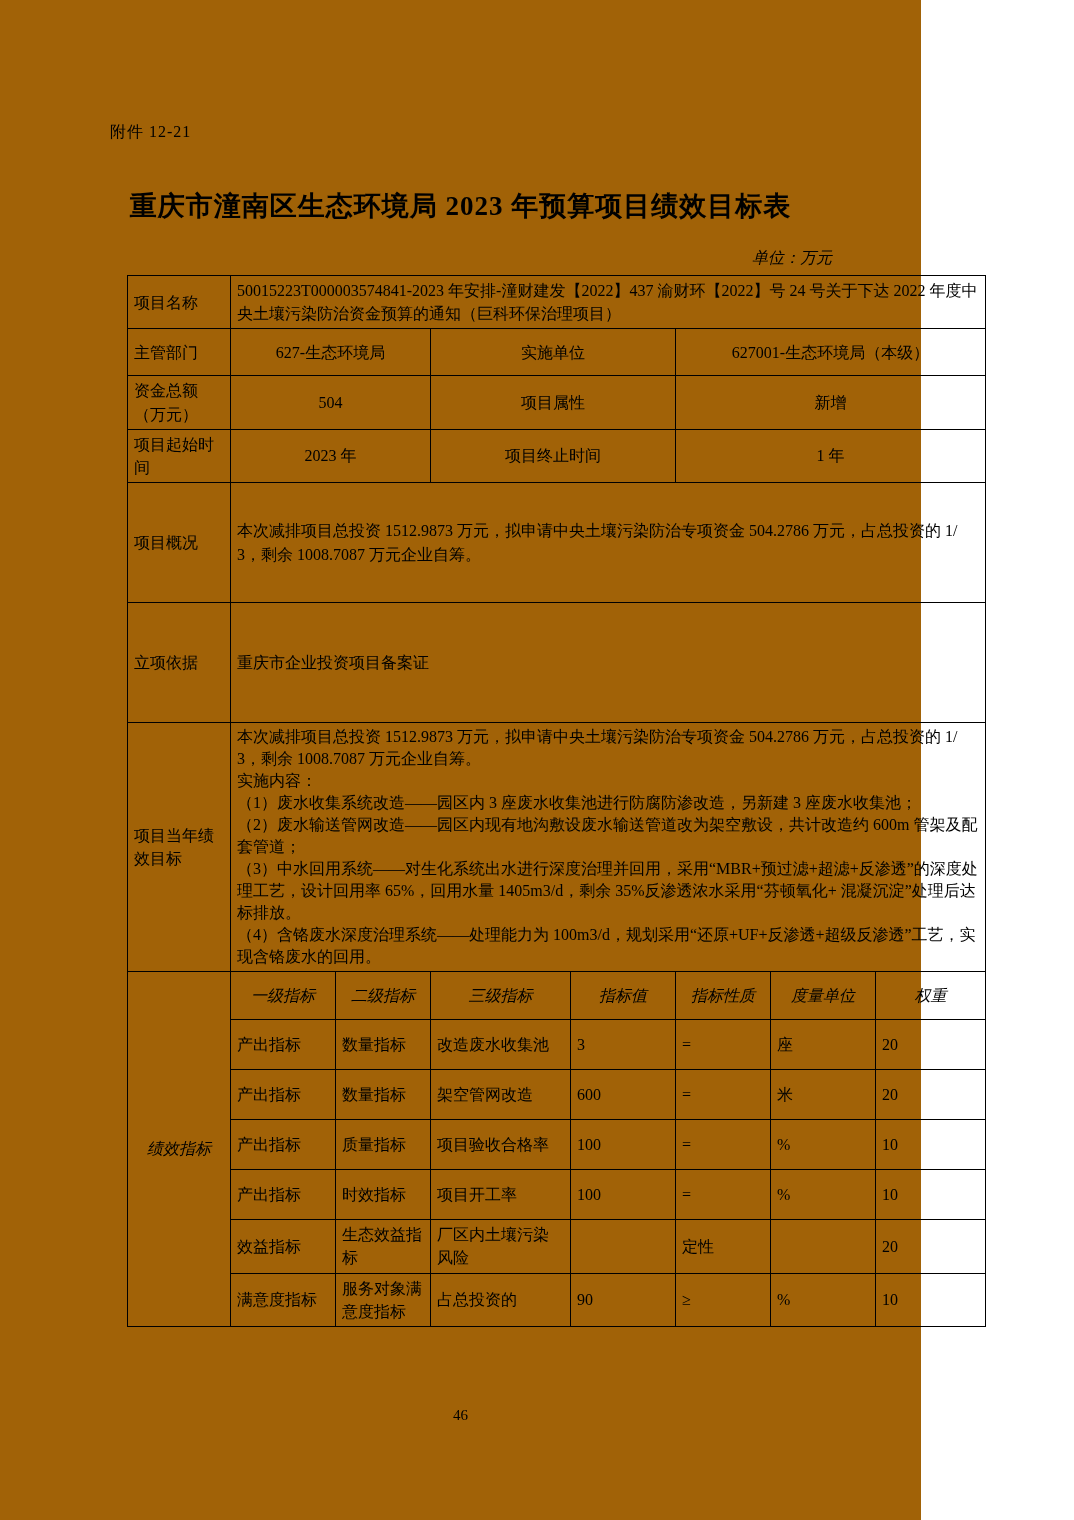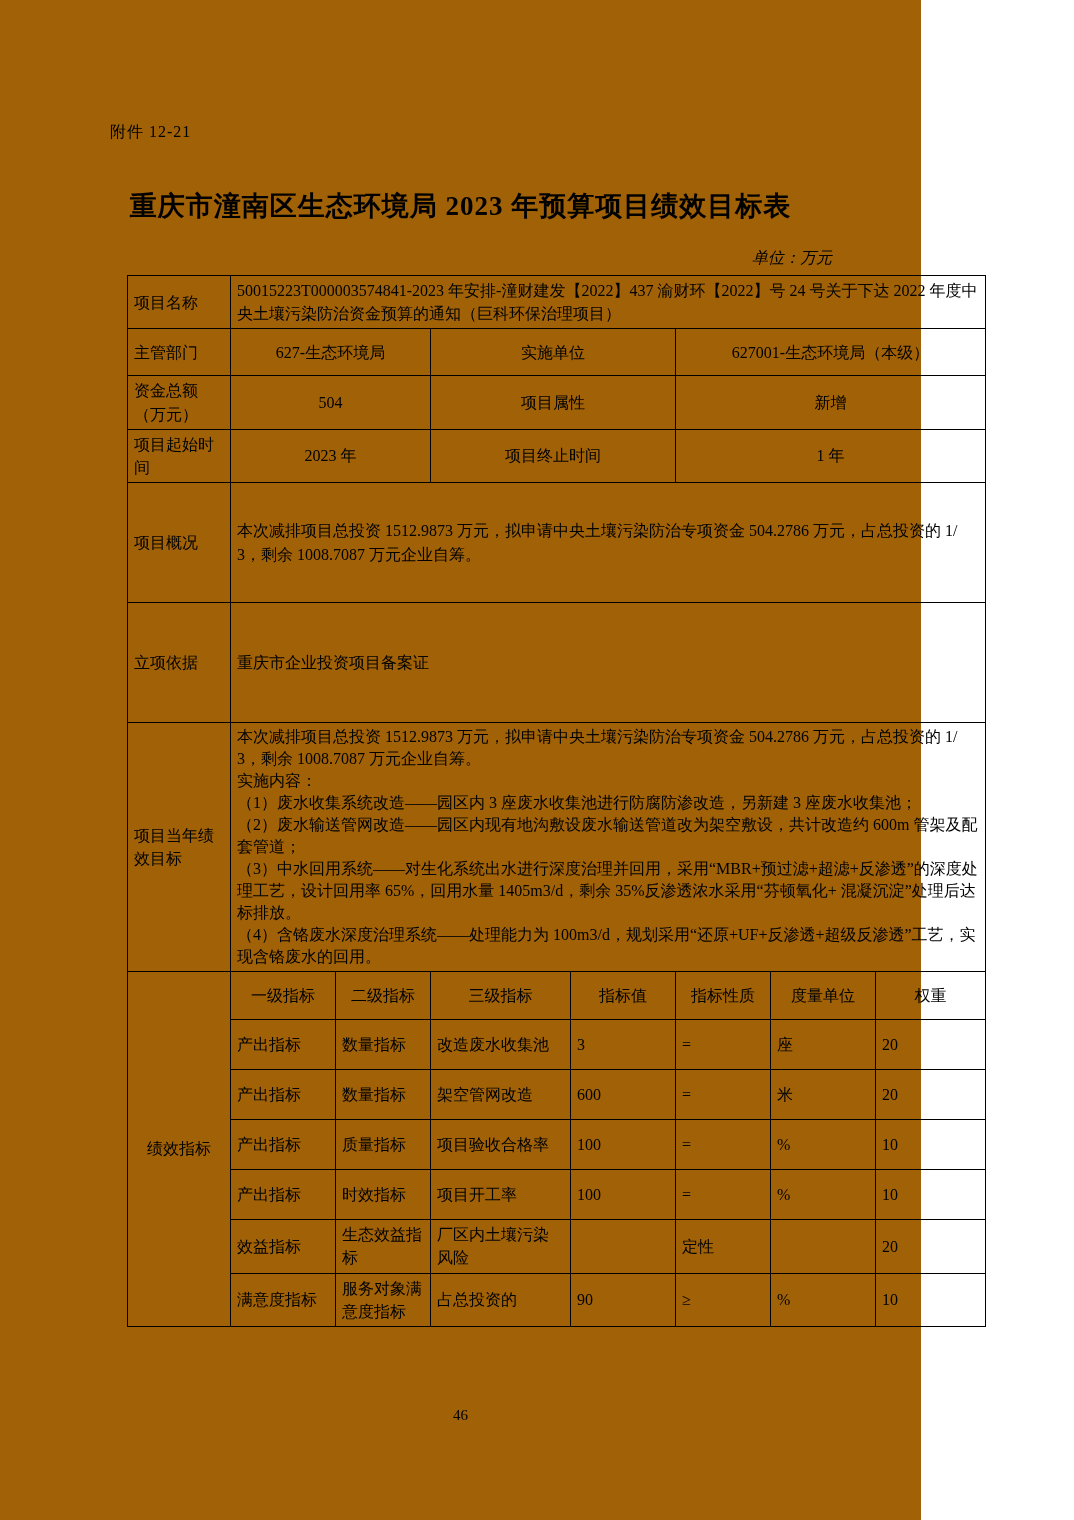--- a/index.html
+++ b/index.html
@@ -46,21 +46,21 @@
   td.top { vertical-align: top; }
   .label-cell { text-align: left; vertical-align: middle; }
 
   tr.r-name td { height: 50px; }
   tr.r-dept td { height: 47px; }
   tr.r-fund td { height: 52px; }
   tr.r-time td { height: 46px; }
   tr.r-overview td { height: 120px; }
   tr.r-basis td { height: 120px; }
   tr.r-target td { height: 235px; }
-  tr.perf-header td { height: 48px; text-align: center; }
+  tr.perf-header td { height: 48px; text-align: center; font-style: italic; }
   tr.perf-row td { height: 50px; text-align: left; }
   tr.perf-row td.left { text-align: left; margin-left: 24px; }
 
   .target-text { line-height: 22px; font-size: 16px; }
   .target-text .para { margin: 0; }
 
   .page-number {
     position: absolute; bottom: 96px; left: 0; width: 100%;
     text-align: center; font-size: 15px;
   }

